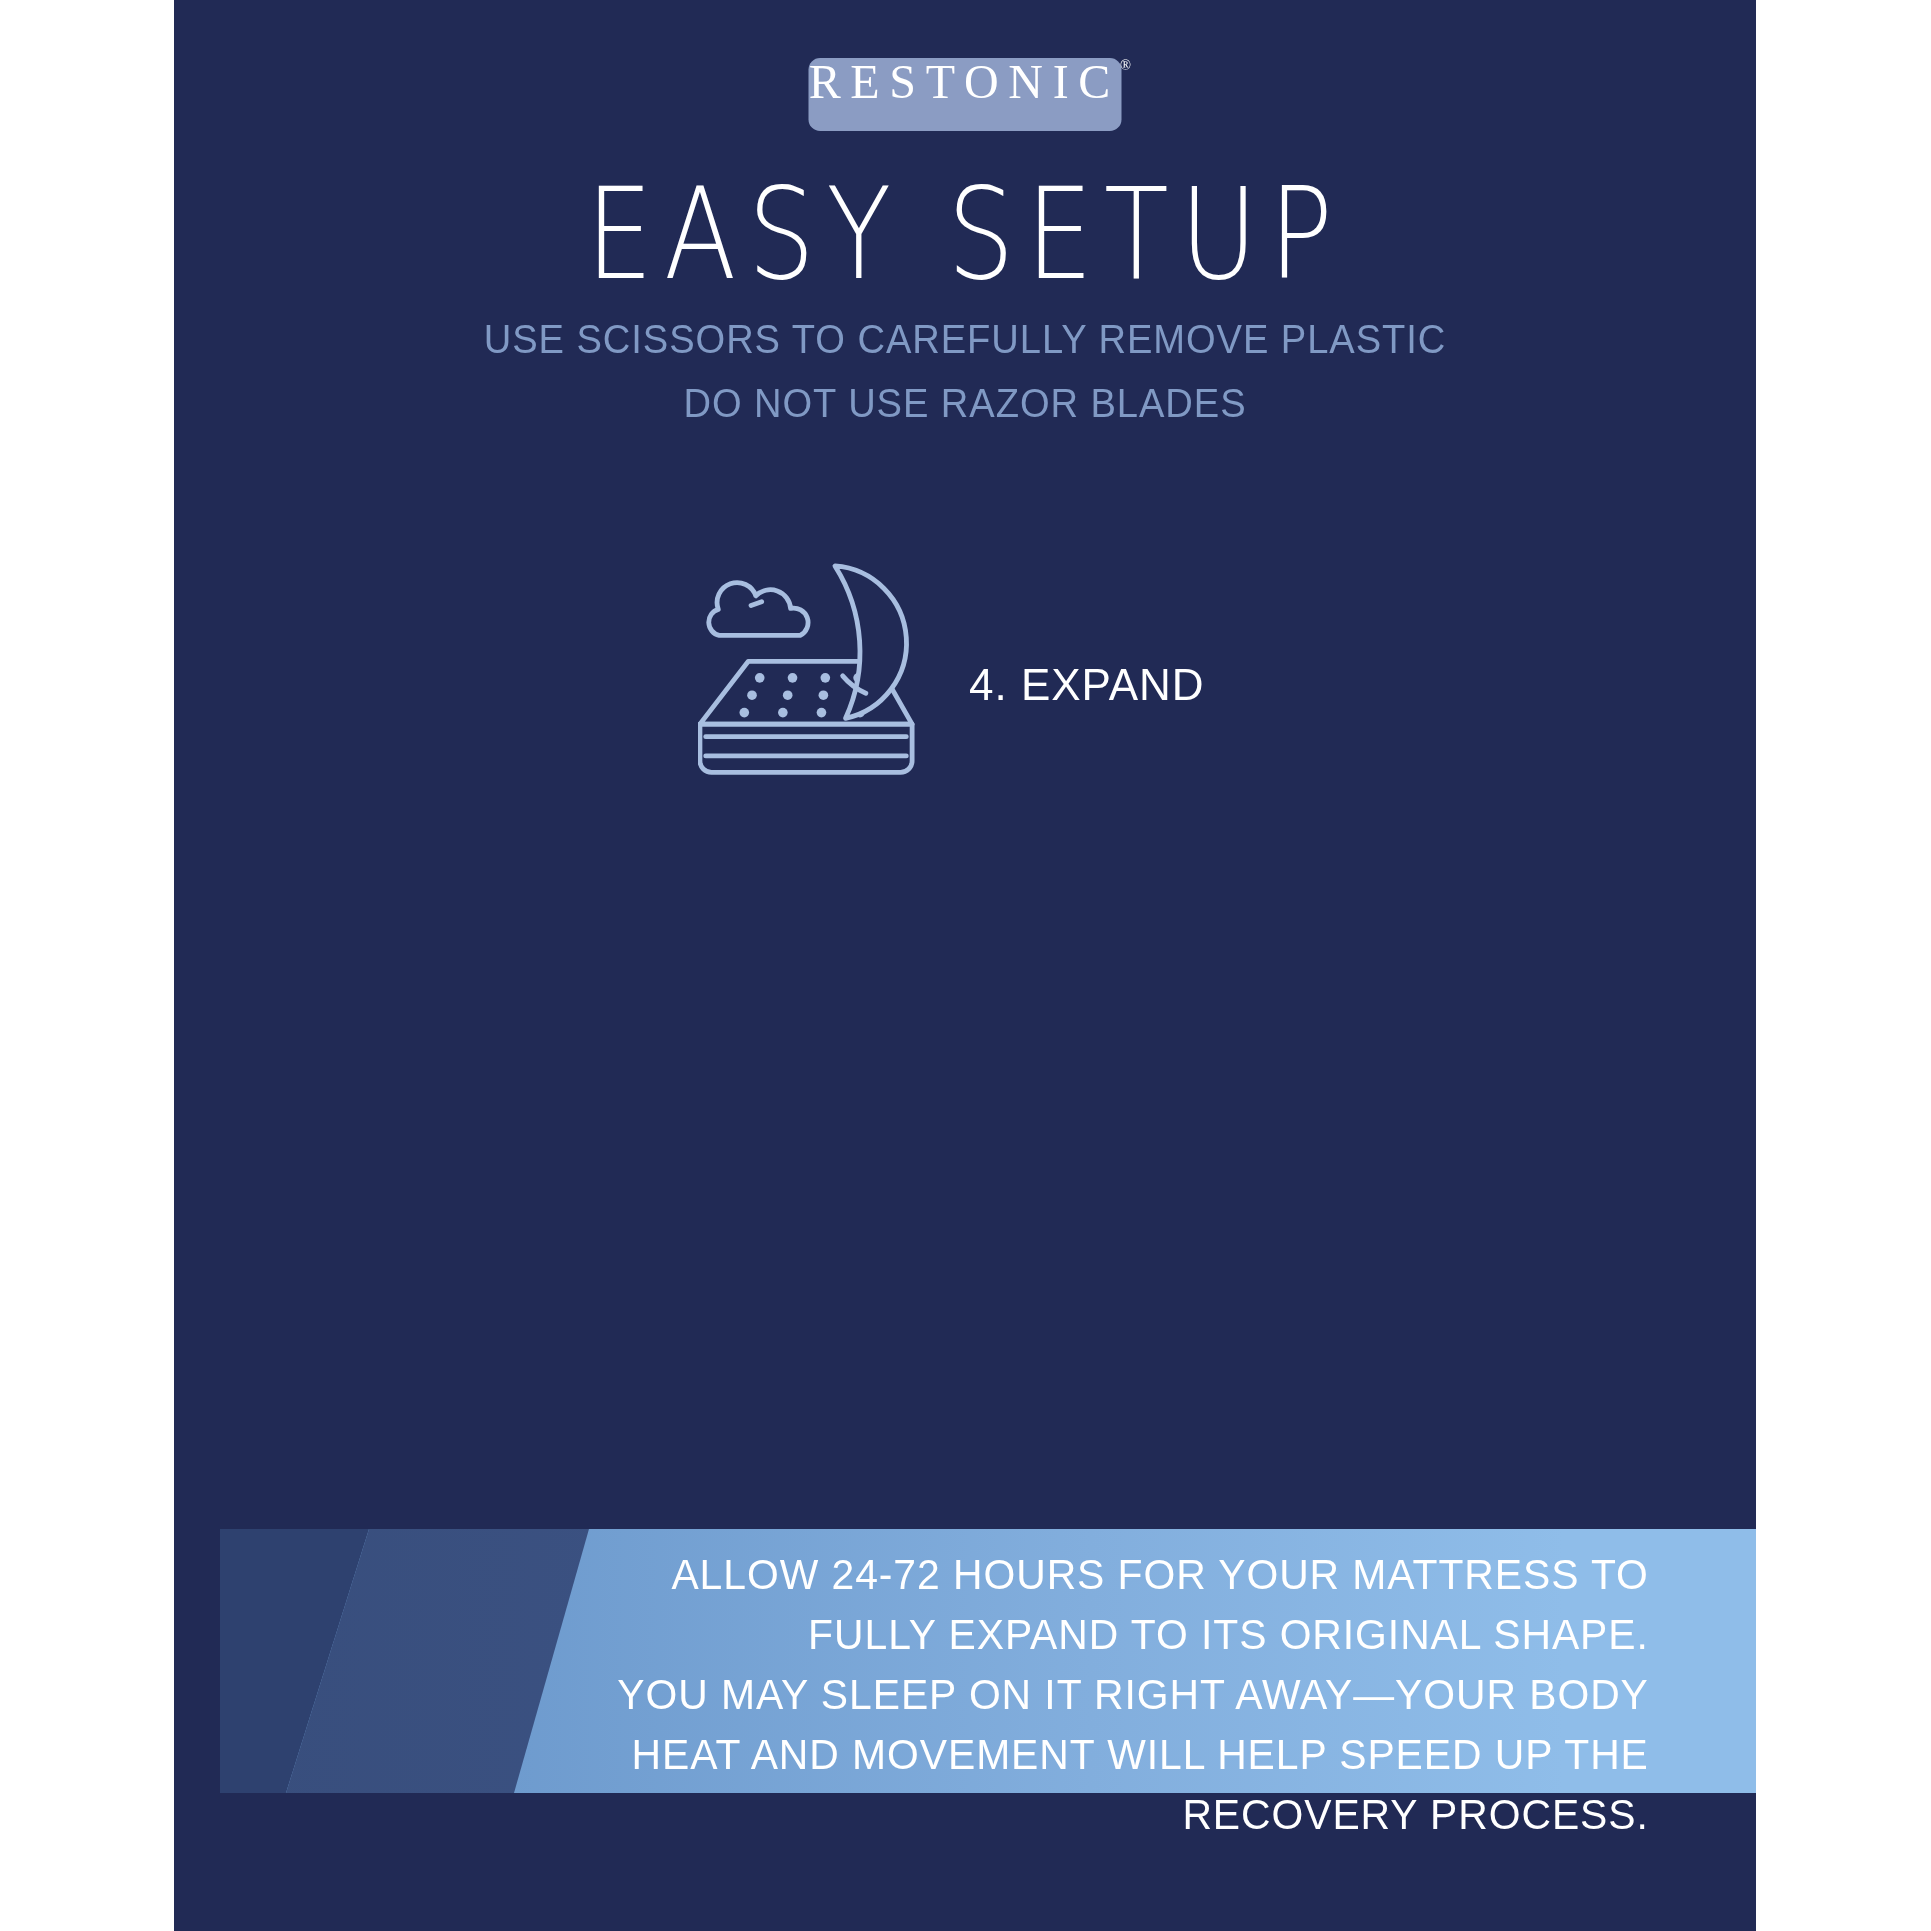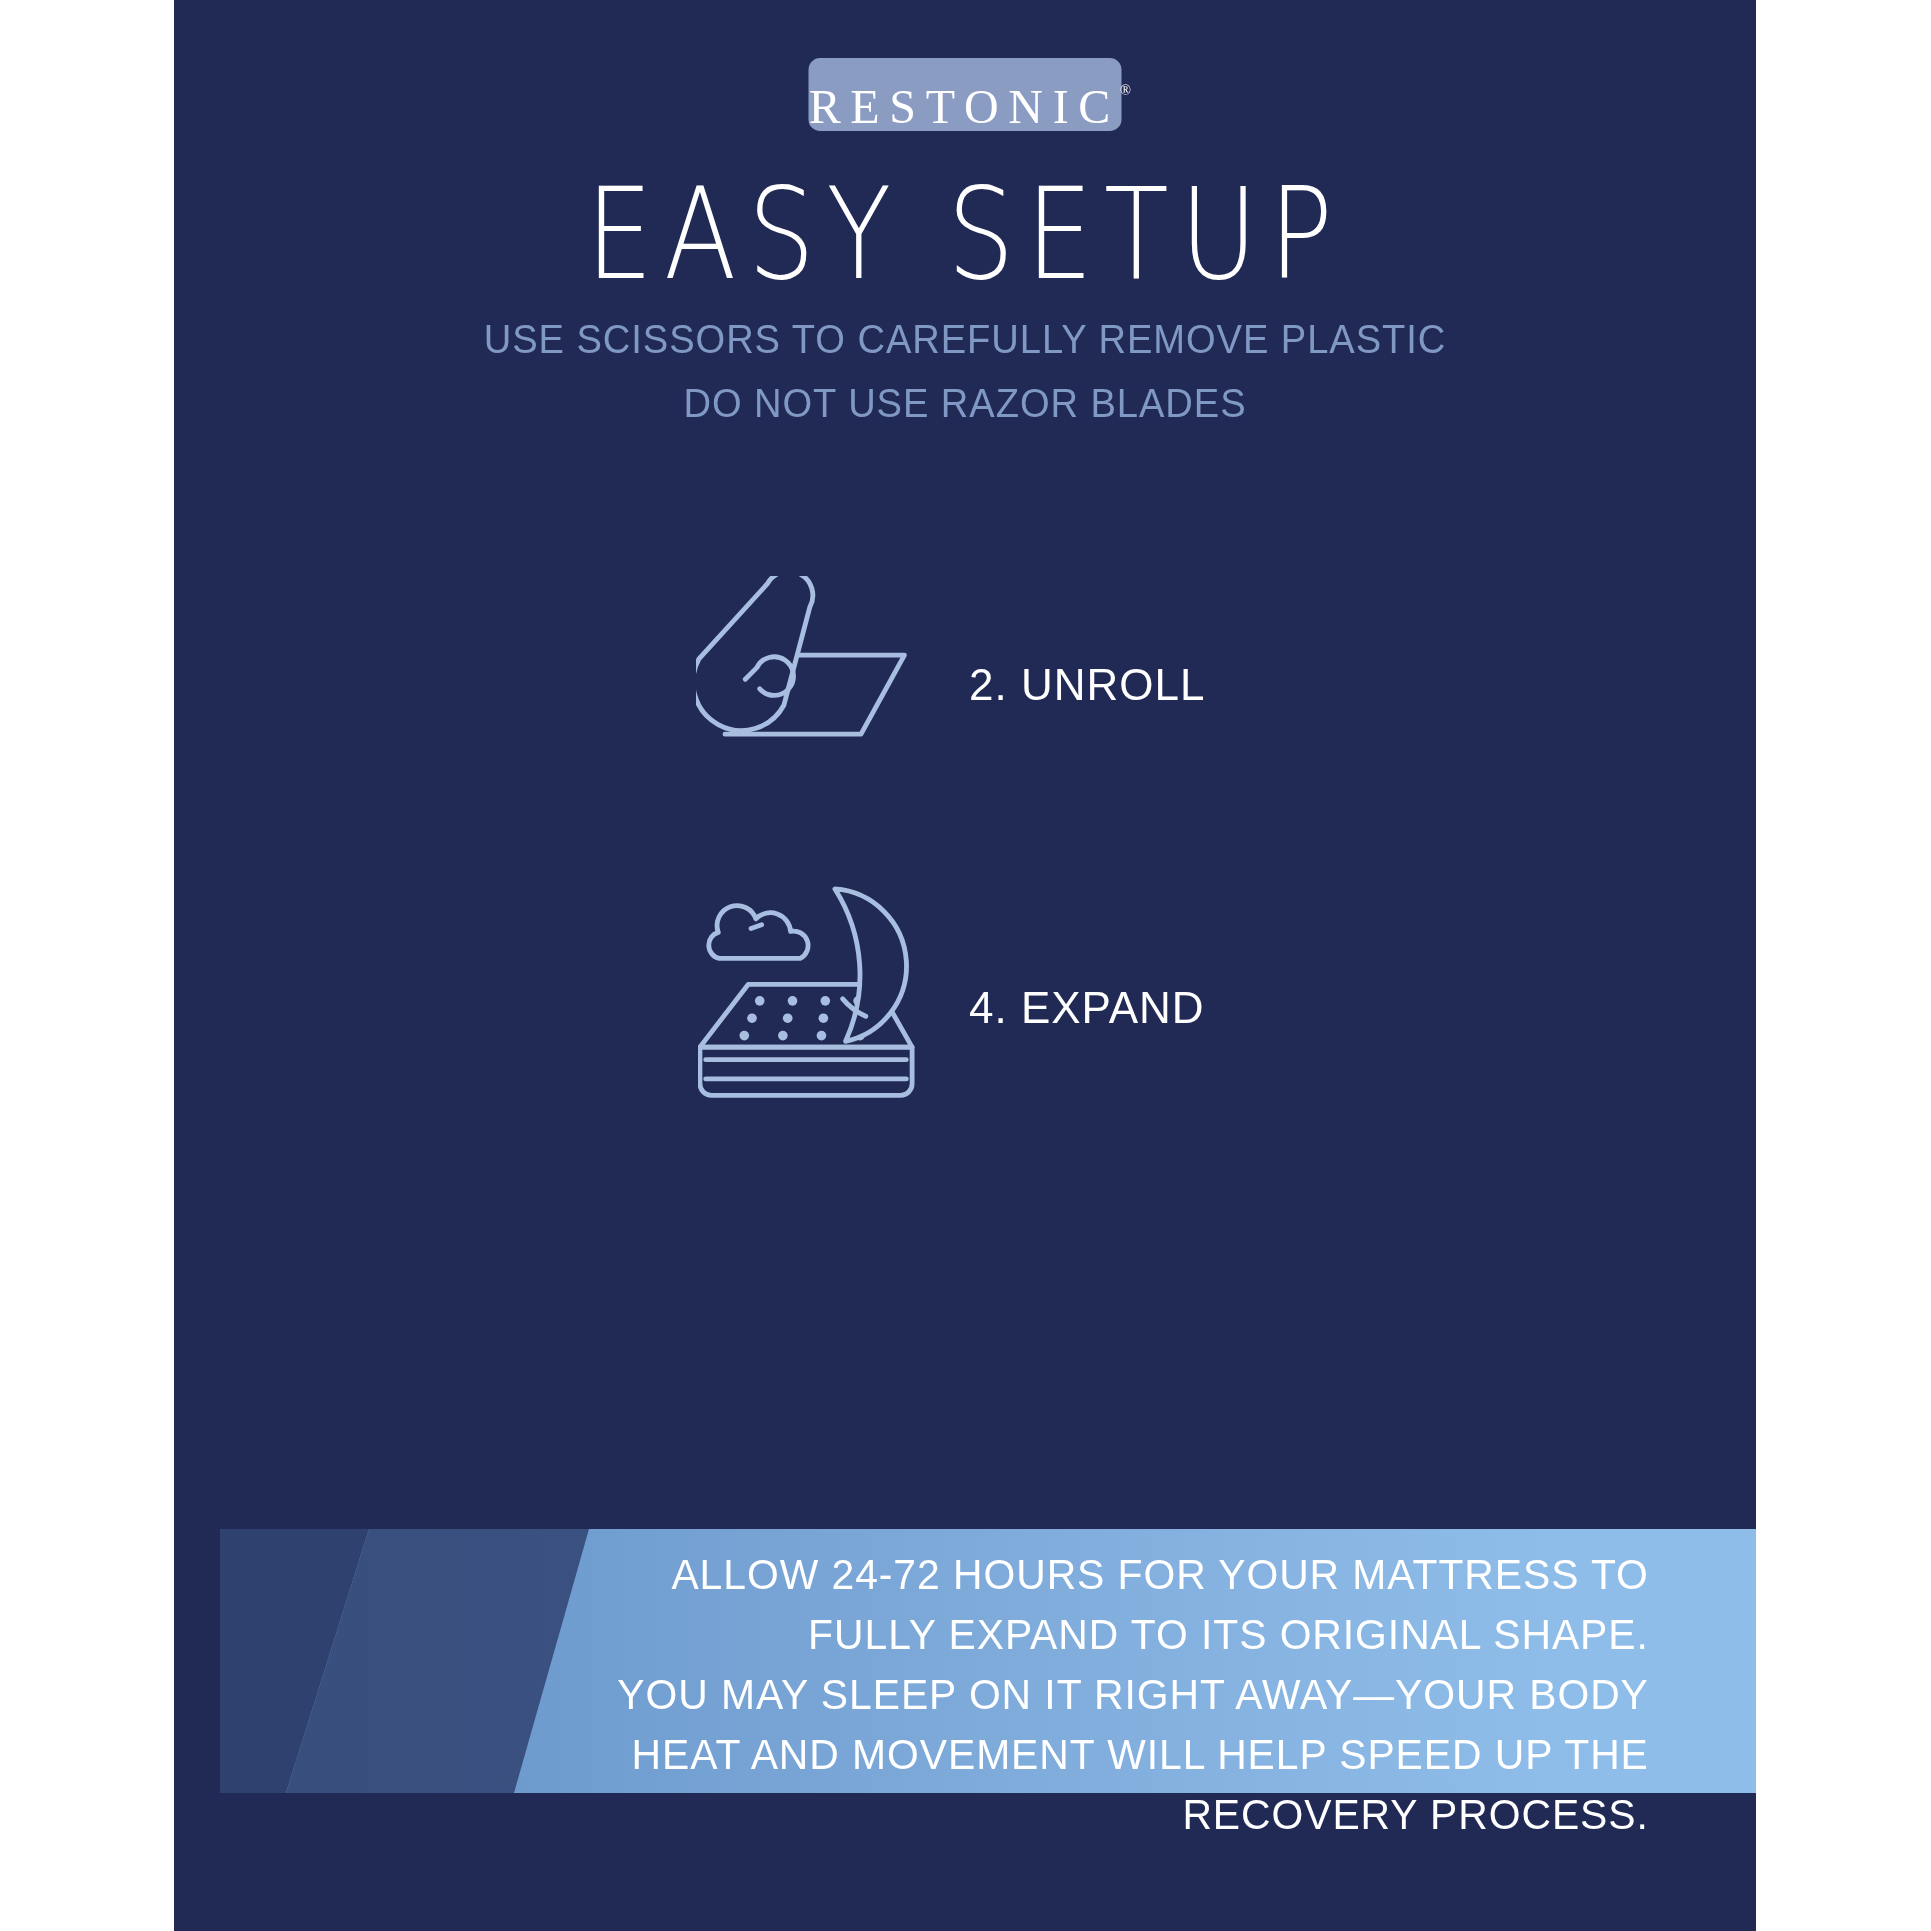--- a/index.html
+++ b/index.html
@@ -8,21 +8,21 @@
     font-family:"Liberation Sans",sans-serif;overflow:hidden;
   }
   .content{
     position:absolute;left:174px;top:0;width:1582px;height:1931px;
     background:#212a55;overflow:hidden;
   }
   
   .badge{
     position:absolute;left:50%;top:58px;transform:translateX(-50%);
     width:313px;height:73px;background:#8b9cc3;border-radius:11.6px;
-    display:flex;align-items:flex-end;justify-content:center;
+    display:flex;align-items:flex-start;justify-content:center;
   }
   .badge-text{
     font-family:"Liberation Serif","DejaVu Serif",serif;
     color:#ffffff;font-size:48px;font-weight:400;letter-spacing:9.7px;
     padding-left:9.7px;line-height:1;white-space:nowrap;
   }
   .badge-reg{font-size:14.5px;vertical-align:top;line-height:1;letter-spacing:0;}
   
   .title{
     position:absolute;left:0;top:172px;width:100%;margin:0;
@@ -88,30 +88,20 @@
     <h1 class="title">EASY SETUP</h1>
 
     <div class="subtitle">
       <div>USE SCISSORS TO CAREFULLY REMOVE PLASTIC</div>
       <div>DO NOT USE RAZOR BLADES</div>
     </div>
 
     <div class="steps">
 
 
-      <div class="step-row">
-        <div class="icon-cell">
-          <svg class="icon-unroll" width="222" height="164" viewBox="0 0 230 170" xmlns="http://www.w3.org/2000/svg">
-            <path class="ln" d="M98,82 L216,82 L171,164 L30,164"></path>
-            <path class="ln fillbg" d="M3,86 A50,50 0 1 0 91,134 L118,32 A25,25 0 0 0 74,8 Z"></path>
-            <path class="ln" d="M66,117 A20,20 0 1 0 63,95 L51,107"></path>
-          </svg>
-        </div>
-        <div class="step-label">2. UNROLL</div>
-      </div>
 
       <div class="step-row">
         <div class="icon-cell">
           <svg class="icon-expand" width="217" height="227" viewBox="0 0 225 235" xmlns="http://www.w3.org/2000/svg">
             <path class="ln" d="M22,78 L106,78 A15,15 0 0 0 96,50 A21,21 0 0 0 60,37 A19,19 0 0 0 21,51 A14,14 0 0 0 22,78 Z"></path>
             <path class="ln" d="M55,47 L66,43"></path>
             <path class="ln" d="M52,105 L185,105 L222,170 L2,170 Z"></path>
             <path class="ln" d="M2,170 L222,170 L222,208 A12,12 0 0 1 210,220 L14,220 A12,12 0 0 1 2,208 Z"></path>
             <path class="ln" d="M8,183 L216,183 M8,203 L216,203"></path>
             <circle class="dot" cx="64" cy="122" r="5"></circle>

